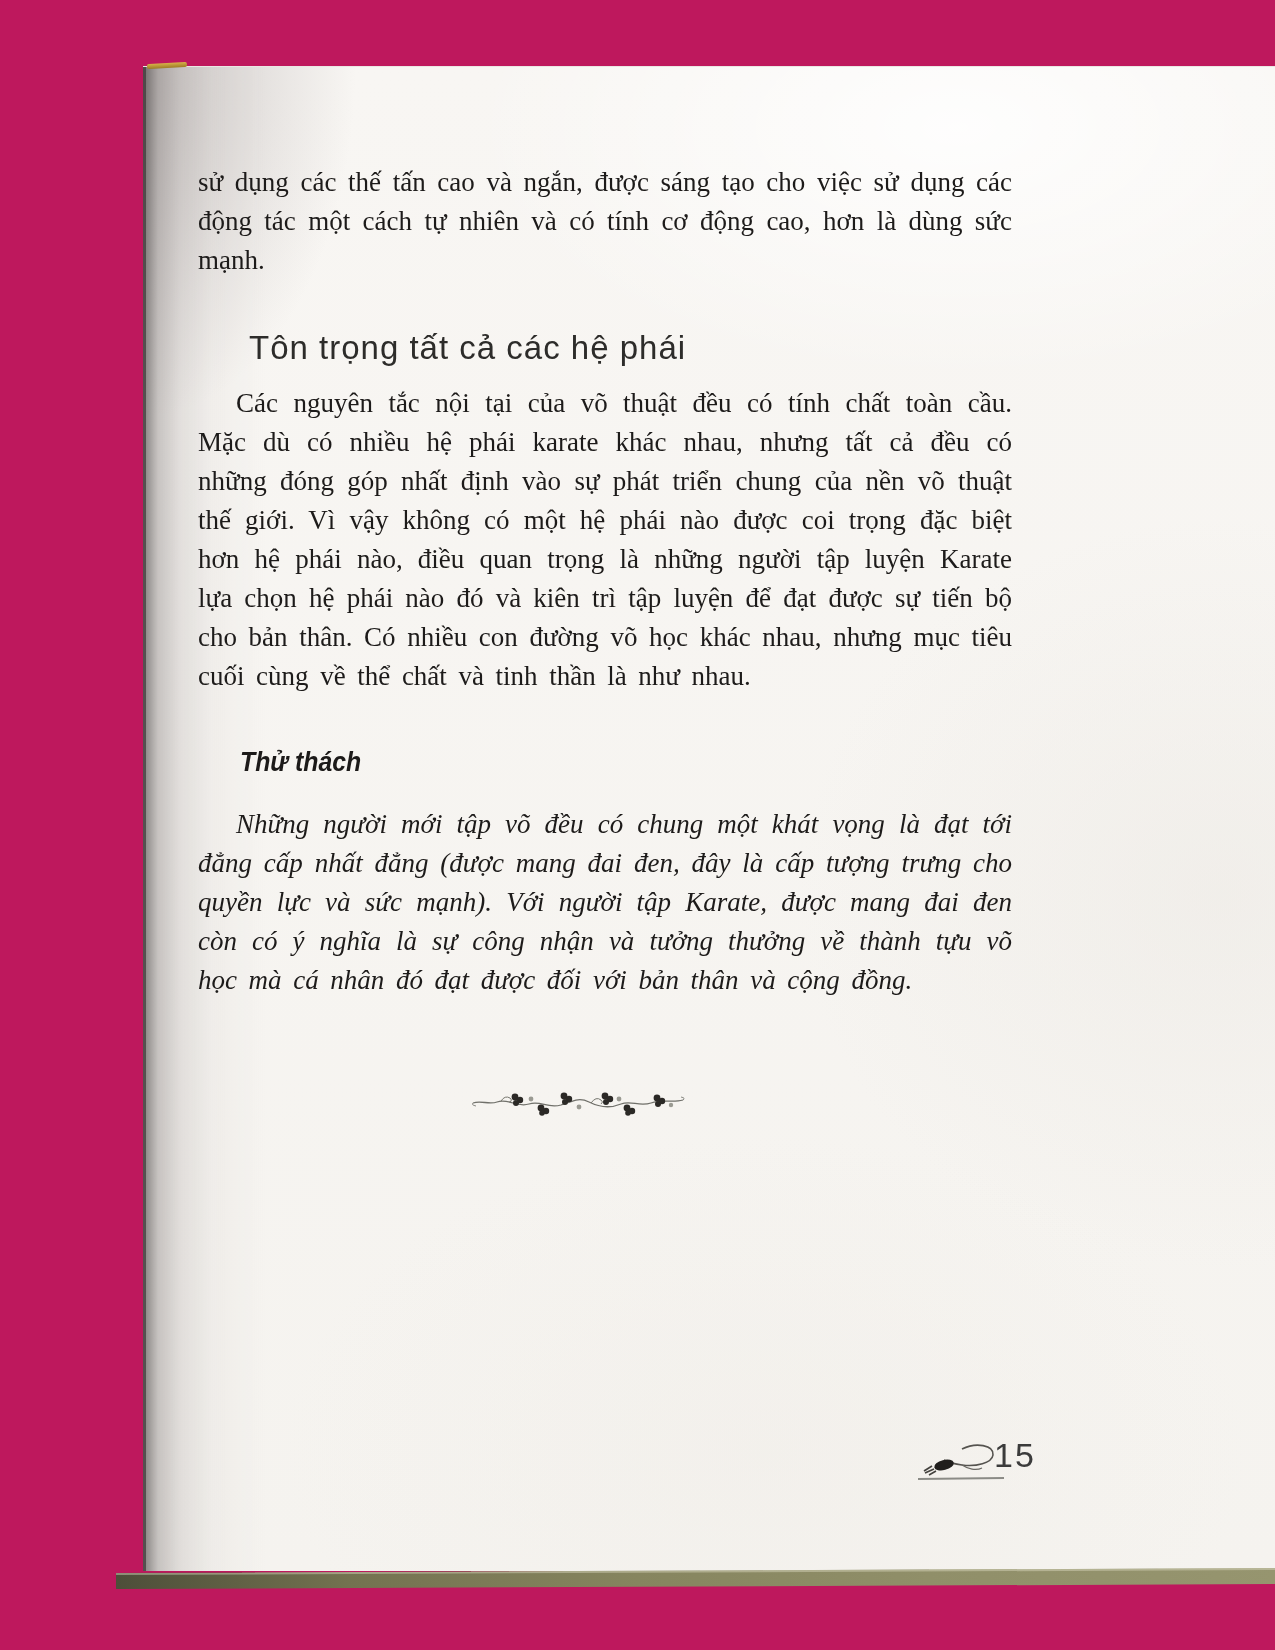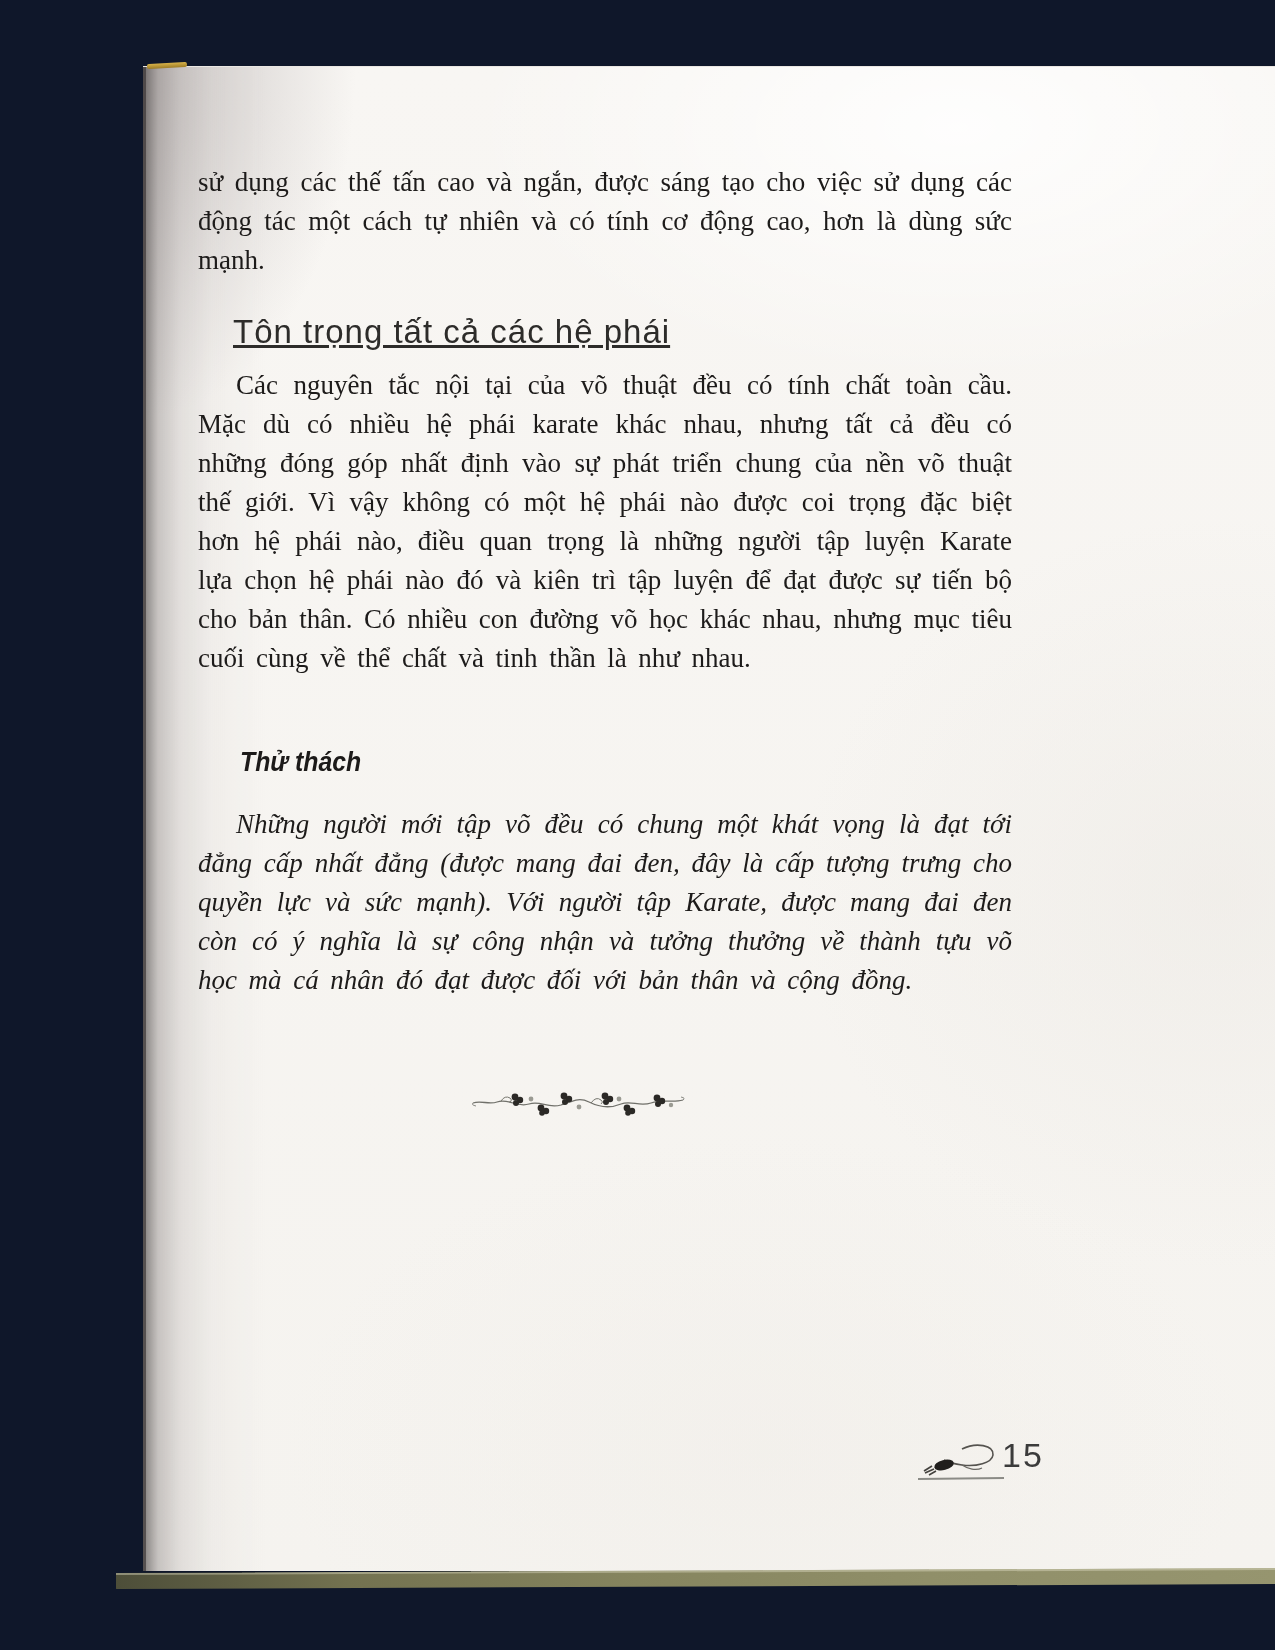--- a/index.html
+++ b/index.html
@@ -1,18 +1,18 @@
 <!DOCTYPE html>
 <html><head>
 <meta charset="utf-8">
 <style>
   html,body { margin:0; padding:0; background:#fdfdfc; }
   .photo {
     position:relative; width:1275px; height:1650px;
-    background:#0f172a; overflow:hidden;
+    background:#be185d; overflow:hidden;
     font-family:"Liberation Serif", serif;
   }
   
   .page {
     position:absolute; left:143px; top:66px; width:1132px; height:1504px;
     background:
       radial-gradient(ellipse 700px 360px at 72% 4%, rgba(255,255,255,.85), rgba(255,255,255,0) 70%),
       radial-gradient(ellipse 560px 500px at 95% 55%, rgba(236,233,228,.55), rgba(236,233,228,0) 75%),
       radial-gradient(ellipse 640px 420px at 55% 92%, rgba(240,237,232,.5), rgba(240,237,232,0) 75%),
       linear-gradient(#f8f6f3, #f5f3ef);
@@ -38,40 +38,40 @@
   }
   
   .content { position:absolute; left:55px; top:0; width:814px; height:100%; }
   .body-par {
     position:absolute; left:0; margin:0; width:814px;
     font:27px/39px "Liberation Serif", serif;
     color:#1d1b1a; text-align:justify; word-spacing:.18em;
   }
   .indent { text-indent:38px; }
   .p1 { top:96px; }
-  .p2 { top:299px;font-family:Liberation Serif, serif; }
+  .p2 { top:317px;font-family:Liberation Serif, serif; }
   .p3 { top:738px;font-style:italic; }
   .heading {
-    position:absolute; left:35px; top:244px; margin:0;
+    position:absolute; left:35px; top:244px; margin:16px;
     font:400 33px/42px "Liberation Sans", sans-serif;
-    letter-spacing:1px; color:#2d2c2a;text-decoration:underline;
+    letter-spacing:1px; color:#2d2c2a;
   }
   .subheading {
     position:absolute; left:42px; top:678px; margin:0;
     font:italic 700 27px/34px "Liberation Sans", sans-serif;
     color:#1c1a19; transform:scaleX(.92); transform-origin:left;
   }
   
   .divider { position:absolute; left:-10px; top:1020px; width:780px; text-align:center; }
   .footer { position:absolute; left:712px; top:1368px; width:130px; height:50px; }
   .flourish { position:absolute; left:0; top:6px; }
   .pagenum {
     position:absolute; left:84px; top:0;
     font:34px/40px "Liberation Sans", sans-serif;
-    color:#3b3b3b; letter-spacing:2px;margin-left:8px;
+    color:#3b3b3b; letter-spacing:2px;
   }
   
   .bottom-edge {
     position:absolute; left:116px; top:1568px; width:1159px; height:16px;
     transform:rotate(-.25deg); transform-origin:right center;
     background:linear-gradient(to right,#4d4e39,#737250 20%,#86855f 45%,#908f69 70%,#96956f);
     box-shadow:inset 0 2px 0 rgba(222,219,196,.45);
   }
 </style>
 </head>

